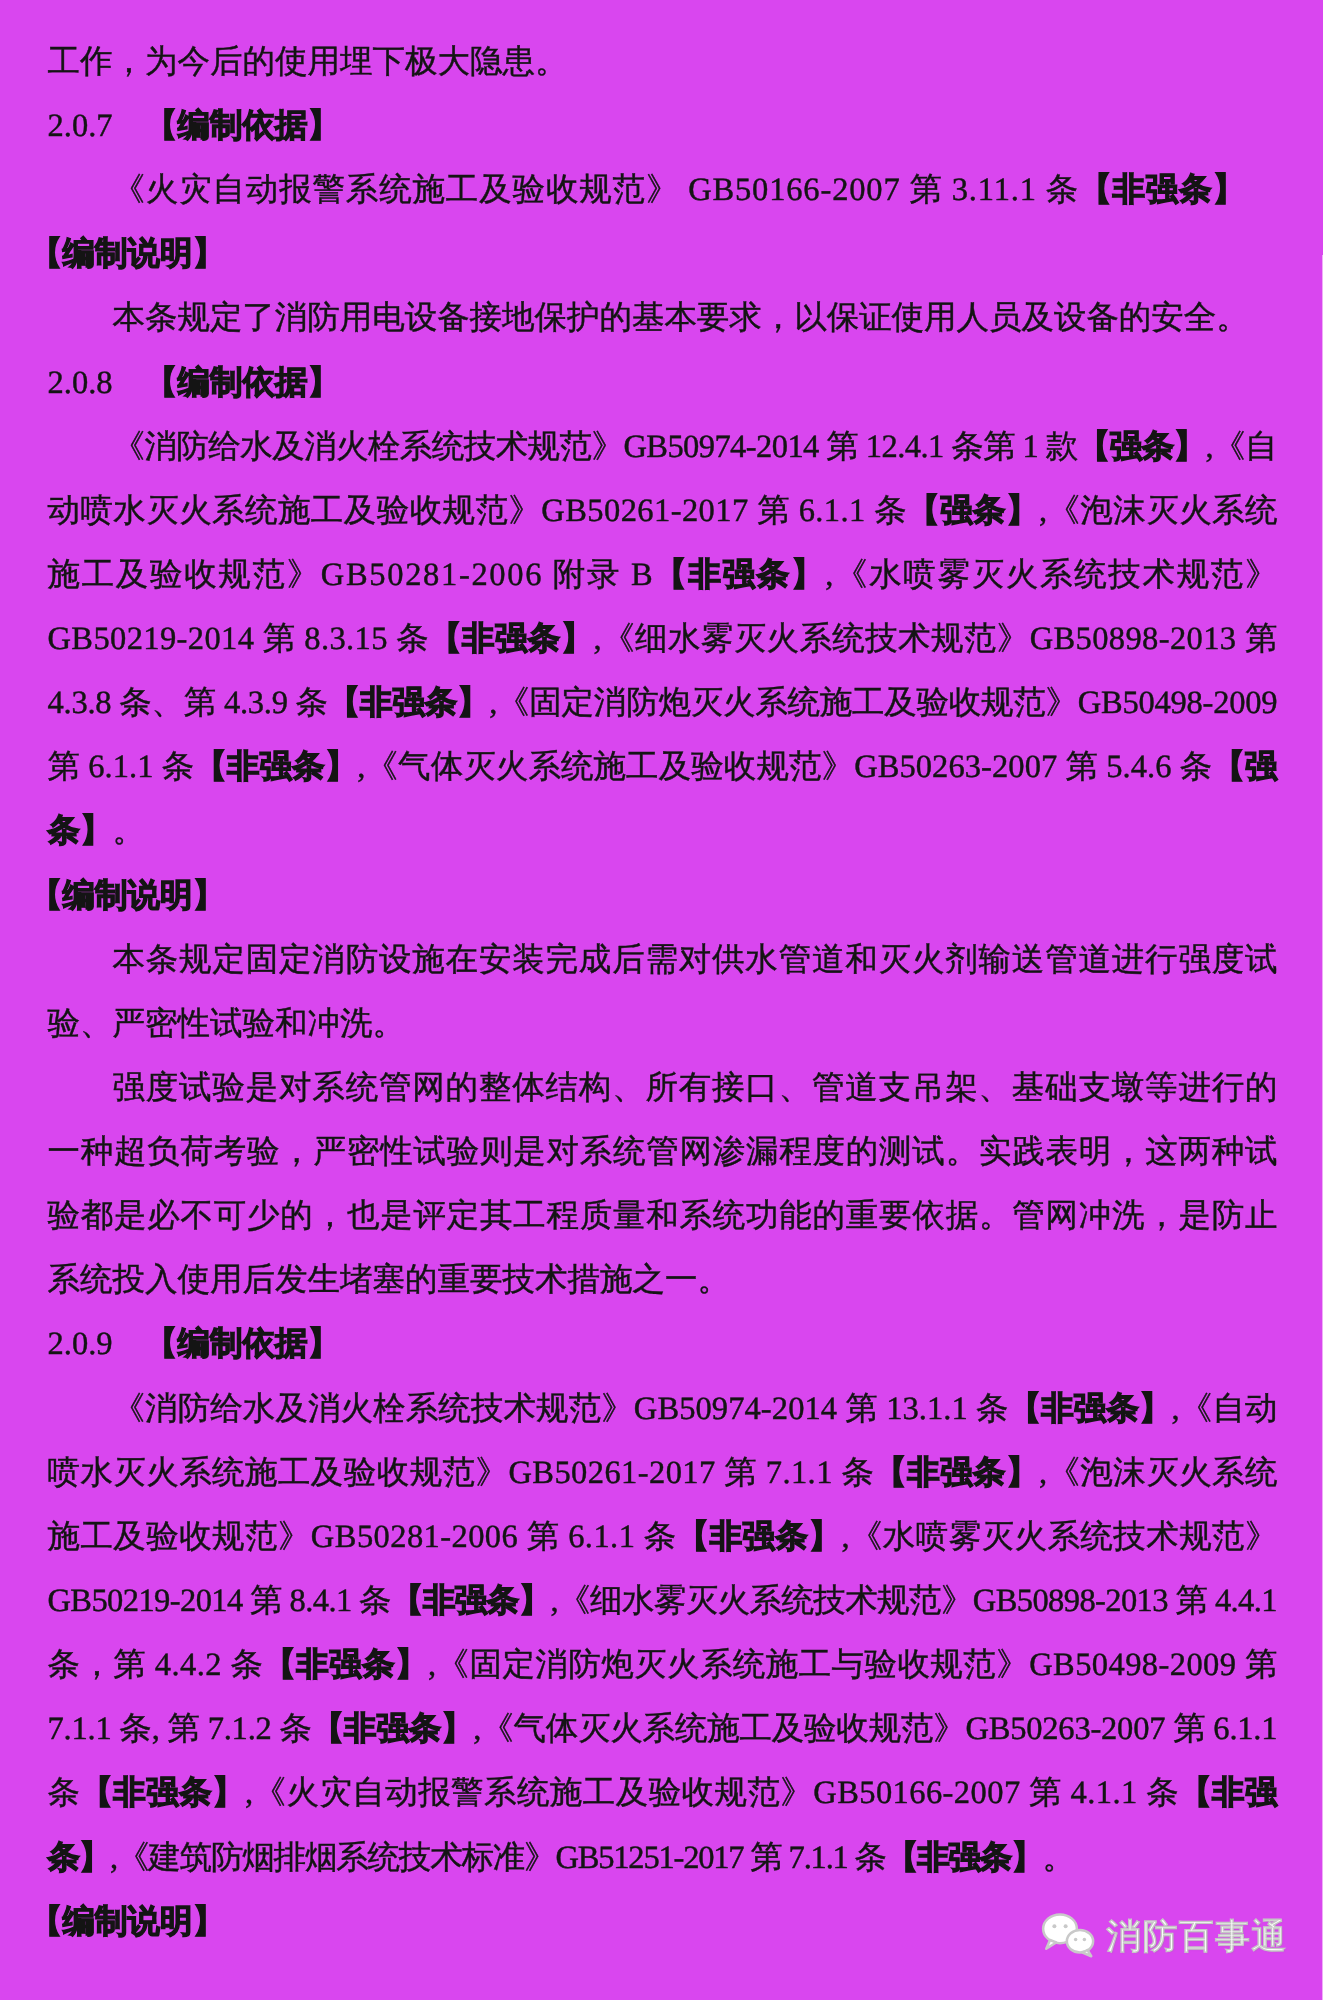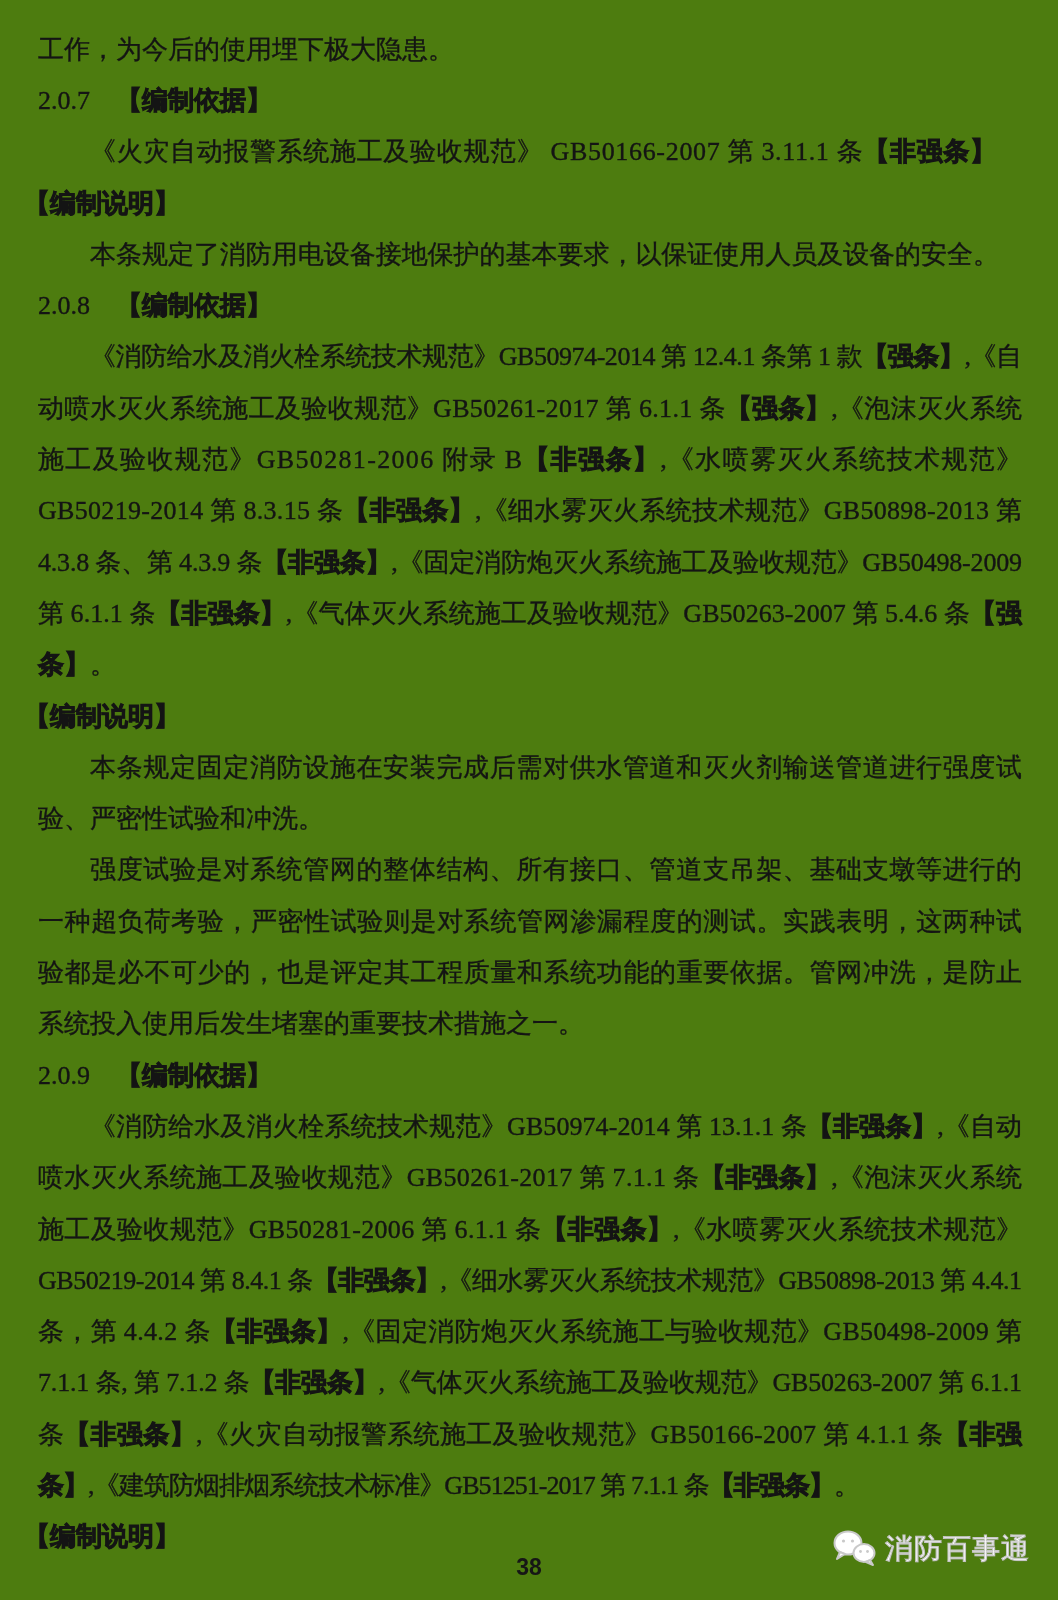--- a/index.html
+++ b/index.html
@@ -1,20 +1,20 @@
 <!DOCTYPE html>
 <html><head>
 <meta charset="utf-8">
 <style>
   html, body { margin: 0; padding: 0; background: #ffffff; }
   .page {
     position: relative;
     width: 1058px;
     height: 1600px;
-    background: #4d7c0f;
+    background: #d946ef;
     overflow: hidden;
     font-family: "Liberation Serif", serif;
   }
   .doc-svg { position: absolute; left: 0; top: 0; }
   .doc-svg text {
     font-family: "Liberation Serif", serif;
     font-size: 26px;
     fill: #141414;
     stroke: #141414;
     stroke-width: 0.35px;
@@ -101,15 +101,14 @@
       <g fill="#c9c9c9" stroke="none">
         <circle cx="12.5" cy="13" r="1.6"></circle>
         <circle cx="21.5" cy="13" r="1.6"></circle>
         <circle cx="29.5" cy="23.5" r="1.4"></circle>
         <circle cx="36.5" cy="23.5" r="1.4"></circle>
       </g>
     </svg>
     <span class="wm-text">消防百事通</span>
   </div>
 
-  <div class="page-number">38</div>
 
 </div>
 
 </body></html>

